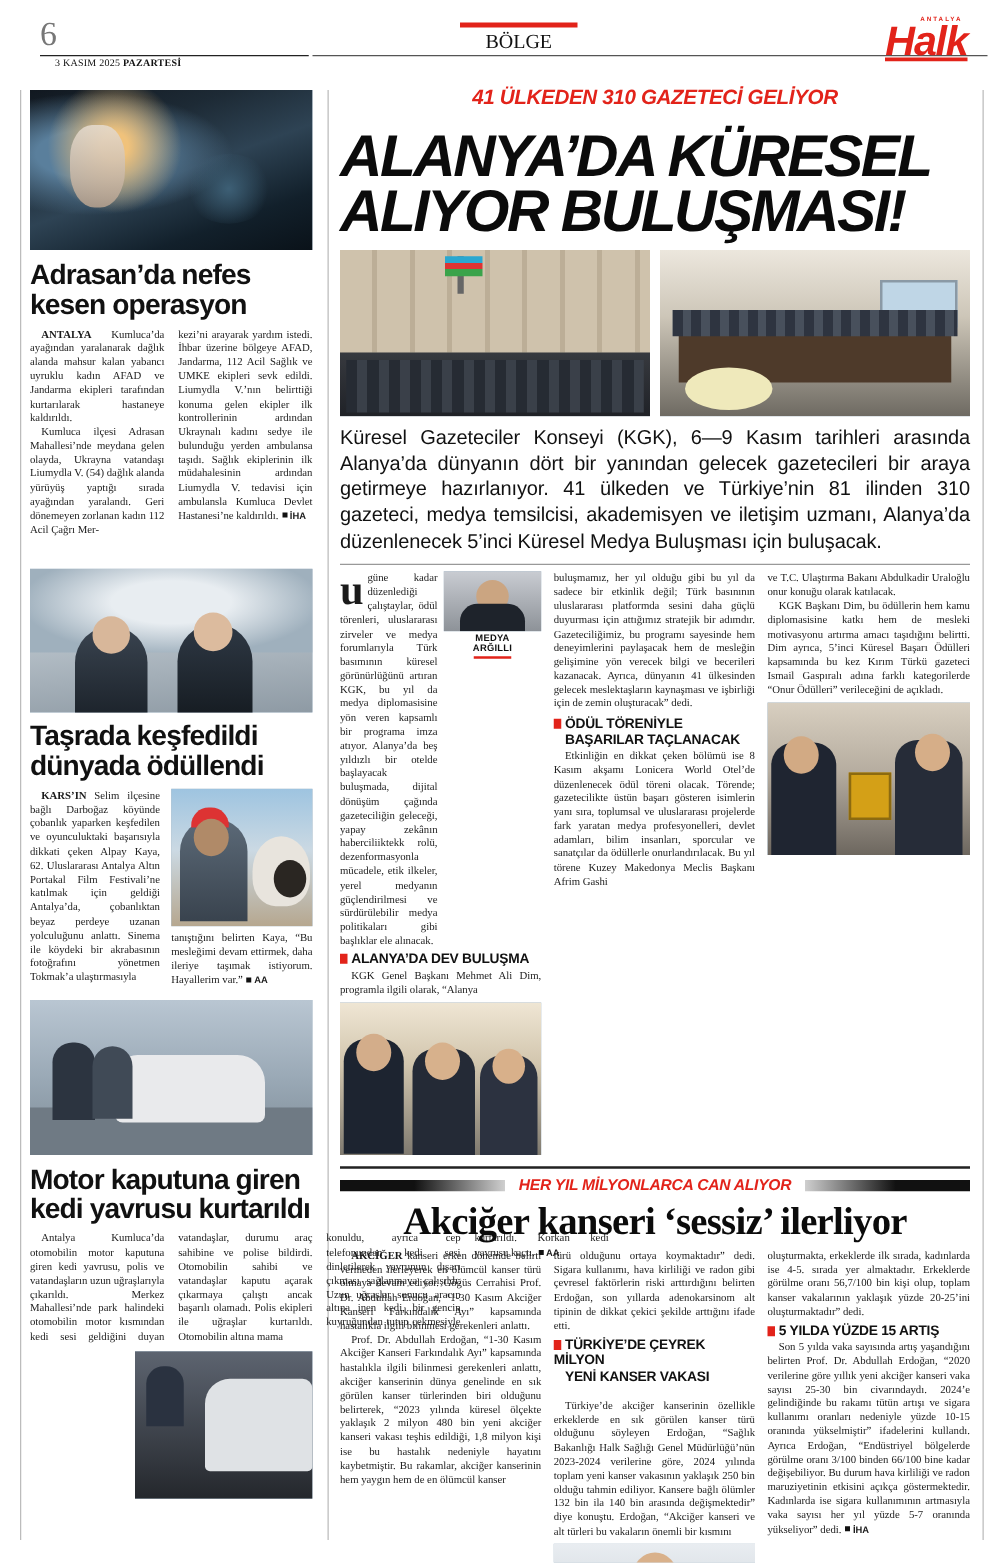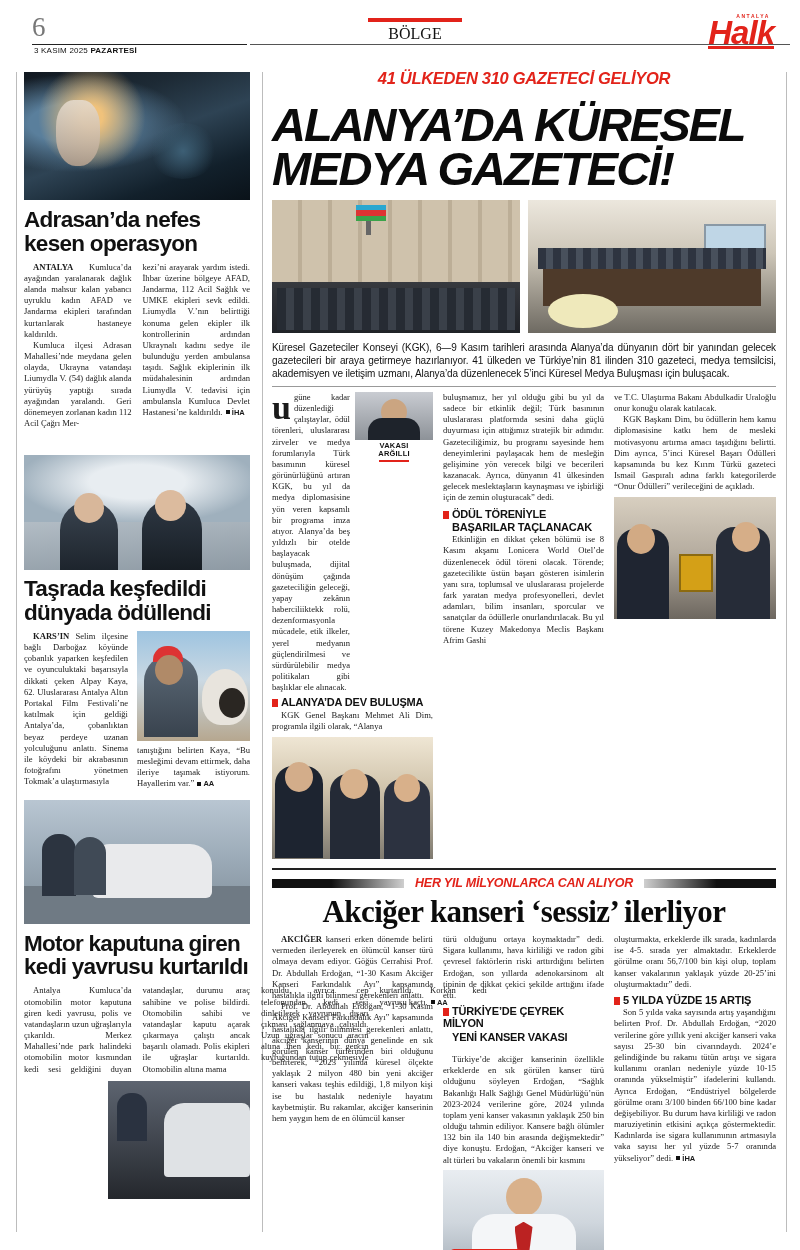--- a/index.html
+++ b/index.html
@@ -13,21 +13,21 @@
 
   
   .masthead { position:absolute; left:0; top:0; width:800px; height:62px; }
   .mh-pagenum {
     position:absolute; left:32px; top:14px;
     font-family:"Liberation Serif", serif; font-size:27px; color:#777;
     line-height:1;
   }
   .mh-rule-left { position:absolute; left:32px; top:44px; width:215px; height:1px; background:#222; }
   .mh-date {
-    position:absolute; left:34px; top:46px; font-family:Liberation Sans, sans-serif;
+    position:absolute; left:44px; top:46px; font-family:Liberation Serif, serif;
     font-size:8px; letter-spacing:.2px; color:#111; white-space:nowrap;
   }
   .mh-date b { font-weight:bold; }
   .mh-section-wrap { position:absolute; left:355px; top:18px; width:120px; text-align:center; }
   .mh-section-bar { width:94px; height:4px; background:#e2231a; margin:0 auto 3px; }
   .mh-rule-mid { position:absolute; left:250px; top:44px; width:540px; height:1px; background:#555; }
   .mh-logo { position:absolute; right:26px; top:14px; text-align:right; }
   .mh-logo-sup {
     font-family:"Liberation Sans", sans-serif; font-size:5px; font-weight:bold;
     letter-spacing:1.6px; color:#e2231a; margin-right:4px; display:block; line-height:1;
@@ -66,21 +66,21 @@
   .kicker {
     font-family:"Liberation Sans", sans-serif; font-weight:bold; font-style:italic;
     color:#e2231a; font-size:16.5px; text-align:center; letter-spacing:-.3px;
     line-height:1;
   }
   .bighead {
     font-family:"Liberation Sans", sans-serif; font-weight:bold; font-style:italic;
     font-size:47px; line-height:.94; letter-spacing:-2px; color:#0b0b0b;
   }
   .standfirst {
-    font-family:"Liberation Sans", sans-serif; font-size:10px; line-height:1.30;
+    font-family:"Liberation Sans", sans-serif; font-size:16px; line-height:1.30;
     color:#111; text-align:justify; letter-spacing:-.1px;
   }
   .rule-thin { height:1px; background:#999; }
   .rule-thick { height:2px; background:#222; }
 
   .subhead {
     font-family:"Liberation Sans", sans-serif; font-weight:bold; font-size:11px;
     letter-spacing:-.2px; line-height:1.12; color:#111; margin:3px 0 1px;
   }
   .subhead .redsq { display:inline-block; width:6px; height:8px; background:#e2231a; margin-right:3px; vertical-align:-1px; }
@@ -233,21 +233,21 @@
         <div style="position:absolute;left:6%;top:10%;width:30px;height:48px;border-radius:14px 14px 0 0;background:#2a3240;"></div>
       </div>
     </div>
   </div>
 
   <div class="maincol">
 
     <div>
       <div class="kicker" style="margin-top:8px;">41 ÜLKEDEN 310 GAZETECİ GELİYOR</div>
       <div class="bighead" style="margin-top:16px;">ALANYA’DA KÜRESEL</div>
-      <div class="bighead">MEDYA GAZETECİ!</div>
+      <div class="bighead">ALIYOR BULUŞMASI!</div>
 
       <div style="display:flex; gap:8px; margin-top:9px;">
         <div class="photo" style="width:248px; height:133px;">
           <div class="ph-grad" style="background:linear-gradient(180deg,#d9cdbb 0%, #cbbfa9 55%, #9a9288 100%);"></div>
           <div style="position:absolute;left:0;top:0;width:100%;height:62%;
                background:repeating-linear-gradient(90deg,#cfc2ac 0 26px,#bcae97 26px 30px);"></div>
           <div style="position:absolute;left:38%;top:4%;width:5px;height:30px;background:#666;"></div>
           <div style="position:absolute;left:34%;top:4%;width:30px;height:16px;background:linear-gradient(180deg,#2aa7d0 33%, #d33 33% 66%, #3aa34a 66%);"></div>
           <div style="position:absolute;left:0;bottom:0;width:100%;height:38%;
                background:linear-gradient(180deg,rgba(40,44,52,.9),rgba(25,28,34,.95));"></div>
@@ -273,21 +273,21 @@
         <div style="width:161px;">
           <div class="body-txt dropcap" style="width:78px; float:left;">
             <p style="text-indent:0;"><span>ugüne kadar düzenlediği çalıştaylar, ödül törenleri, uluslararası zirveler ve medya forumlarıyla Türk basımının küresel görünürlüğünü artıran KGK, bu yıl da medya diplomasisine yön veren kapsamlı bir programa imza atıyor. Alanya’da beş yıldızlı bir otelde başlayacak buluşmada, dijital dönüşüm çağında gazeteciliğin geleceği, yapay zekânın haberciliiktekk rolü, dezenformasyonla mücadele, etik ilkeler, yerel medyanın güçlendirilmesi ve sürdürülebilir medya politikaları gibi başlıklar ele alınacak.</span></p>
           </div>
           <div class="bylinebox" style="position:relative; width:78px; float:right; margin-bottom:3px;">
             <div class="photo" style="height:48px;">
               <div class="ph-grad" style="background:linear-gradient(180deg,#c9ccd2 0%, #8d9298 100%);"></div>
               <div style="position:absolute;left:50%;top:14%;transform:translateX(-50%);width:26px;height:26px;border-radius:50%;background:#cba581;"></div>
               <div style="position:absolute;left:50%;bottom:0;transform:translateX(-50%);width:52px;height:22px;border-radius:14px 14px 0 0;background:#1e232b;"></div>
             </div>
-            <div class="bn" style="margin-top:2px;">VAKASI</div>
+            <div class="bn" style="margin-top:2px;">MEDYA</div>
             <div class="bn">ARĞILLI</div>
             <div class="bl"></div>
           </div>
           <div style="clear:both;"></div>
           <div class="subhead">
             <span class="redsq"></span><span>ALANYA’DA DEV BULUŞMA</span>
           </div>
           <div class="body-txt">
             <p class="first">KGK Genel Başkanı Mehmet Ali Dim, programla ilgili olarak, “Alanya</p>
           </div>

